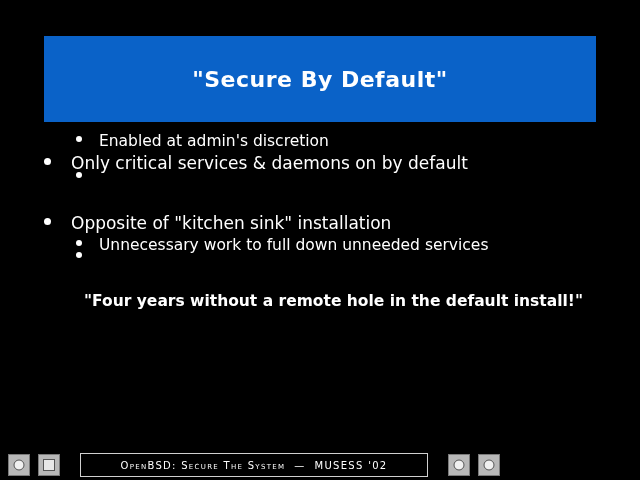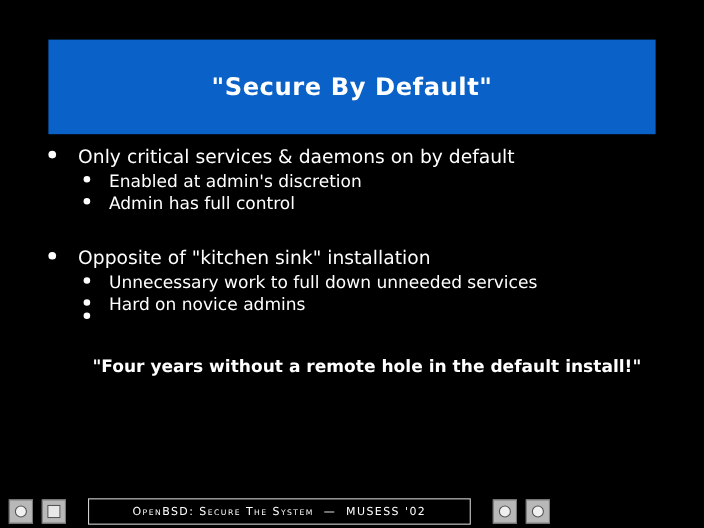--- a/index.html
+++ b/index.html
@@ -156,51 +156,46 @@
 <body>
 
 <div class="slide">
 
   <div class="title-bar">
     <div class="title-text">"Secure By Default"</div>
   </div>
 
   <div class="content">
 
+    <div class="bullet-row lvl2">
+      <span class="dot"></span>
+      <span class="btext">Enabled at admin's discretion</span>
+    </div>
+
     <div class="bullet-row lvl1">
       <span class="dot"></span>
       <span class="btext">Only critical services &amp; daemons on by default</span>
     </div>
 
     <div class="bullet-row lvl2">
       <span class="dot"></span>
-      <span class="btext">Enabled at admin's discretion</span>
-    </div>
-
-    <div class="bullet-row lvl2">
-      <span class="dot"></span>
-      <span class="btext">Admin has full control</span>
     </div>
 
     <div class="gap"></div>
 
     <div class="bullet-row lvl1">
       <span class="dot"></span>
       <span class="btext">Opposite of "kitchen sink" installation</span>
     </div>
 
     <div class="bullet-row lvl2">
       <span class="dot"></span>
       <span class="btext">Unnecessary work to full down unneeded services</span>
     </div>
 
-    <div class="bullet-row lvl2">
-      <span class="dot"></span>
-      <span class="btext">Hard on novice admins</span>
-    </div>
 
     <div class="bullet-row lvl2">
       <span class="dot"></span>
     </div>
 
     <div class="quote">"Four years without a remote hole in the default install!"</div>
 
   </div>
 
   <div class="footer">

